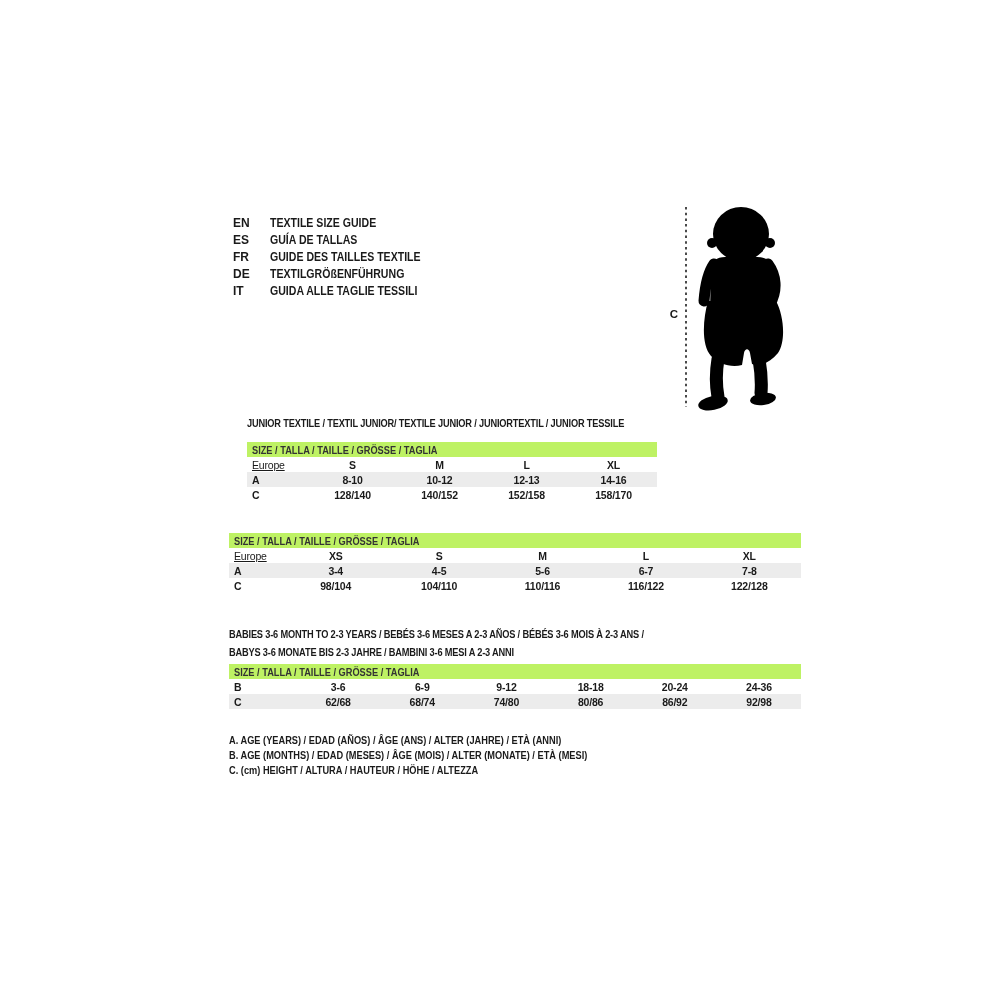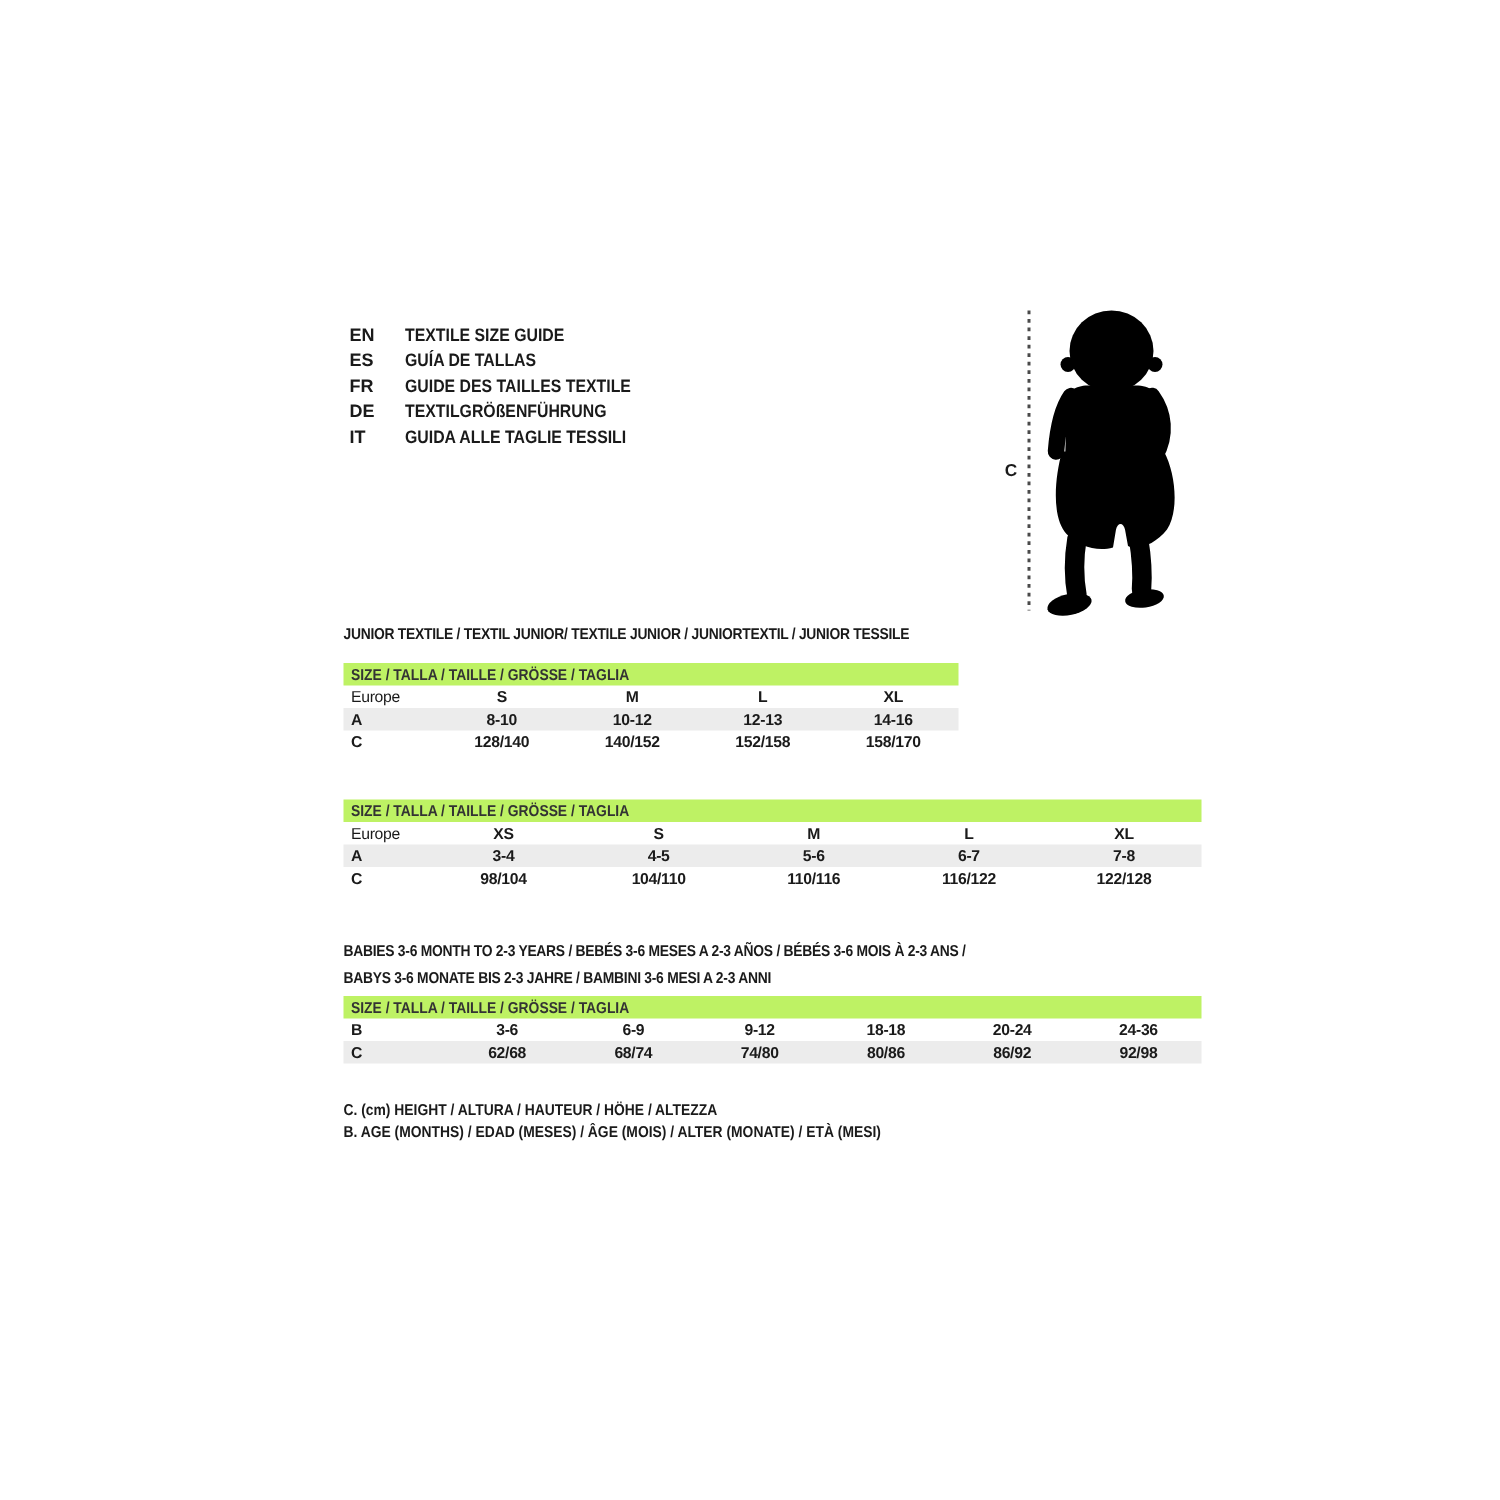--- a/index.html
+++ b/index.html
@@ -26,23 +26,23 @@
   .tbl-title  { font-size:10.5px; letter-spacing:-0.2px; height:13px; line-height:13px; white-space:nowrap; }
   .tbl-title2 { font-size:10.5px; letter-spacing:-0.2px; height:35px; line-height:17.5px; white-space:nowrap; }
   .tbl-head {
     height:15px; line-height:16px; background:#bef264; color:#333333;
     font-size:10.5px; padding-left:5px; margin-top:12px;
   }
   #t3 .tbl-head { margin-top:3px; }
   .tbl-row { display:flex; height:15px; line-height:16px; font-size:10.5px; }
   .tbl-row.stripe { background:#ececec; }
   .cell-label { padding-left:5px; letter-spacing:-0.2px; }
-  .w400 { font-weight:400; }
+  .w400 { font-weight:400;text-decoration:underline; }
   .cell { flex:1 1 0; text-align:center; letter-spacing:-0.2px; }
-  #t1 { left:218px; top:417px; width:410px; }
+  #t1 { left:236px; top:417px; width:410px; }
   #t1 .cell-label { width:57px; }
   #t2 { left:218px; top:521px; width:572px; }
   #t2 .cell-label { width:50px; }
   #t3 { left:218px; top:626px; width:572px; }
   #t3 .cell-label { width:62px; }
   .sub { font-size:7.5px; vertical-align:-2px; }
 
   
   .footnotes { left:218px; top:733px; font-size:10.5px; }
   .fn-line { height:15.2px; line-height:15.2px; }
@@ -175,17 +175,18 @@
       <span class="cell">62/68</span>
       <span class="cell">68/74</span>
       <span class="cell">74/80</span>
       <span class="cell">80/86</span>
       <span class="cell">86/92</span>
       <span class="cell">92/98</span>
     </div>
   </section>
 
   <section class="abs footnotes">
+    <div class="fn-line"><span class="cond">A. AGE (YEARS) / EDAD (AÑOS) / ÂGE (ANS) / ALTER (JAHRE) / ETÀ (ANNI)</span></div>
+    <div class="fn-line"><span class="cond">B. AGE (MONTHS) / EDAD (MESES) / ÂGE (MOIS) / ALTER (MONATE) / ETÀ (MESI)</span></div>
     <div class="fn-line"><span class="cond">C. (cm) HEIGHT / ALTURA / HAUTEUR / HÖHE / ALTEZZA</span></div>
-    <div class="fn-line"><span class="cond">B. AGE (MONTHS) / EDAD (MESES) / ÂGE (MOIS) / ALTER (MONATE) / ETÀ (MESI)</span></div>
   </section>
 
 </div>
 
 </body></html>

